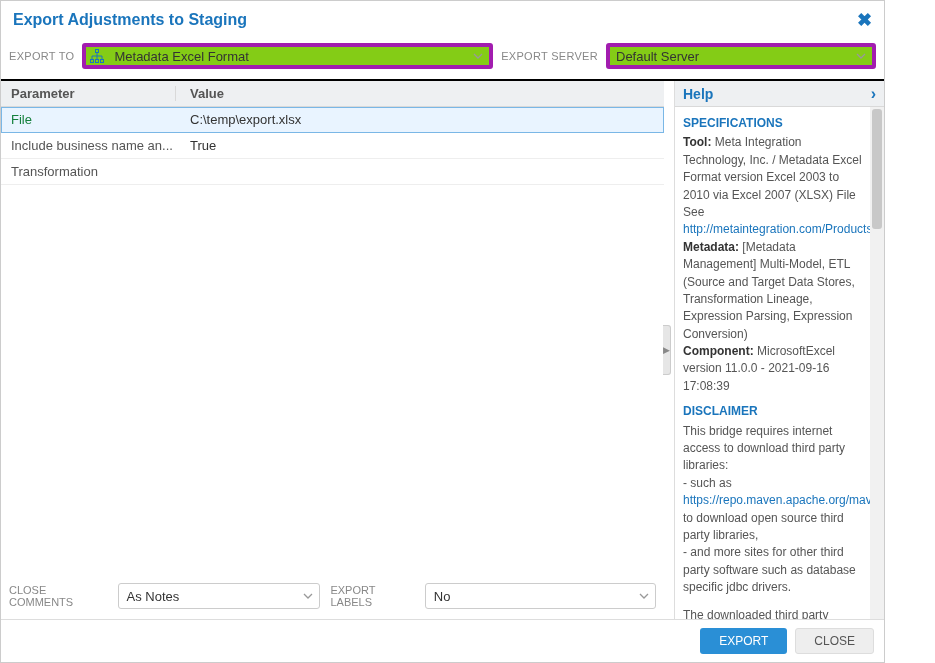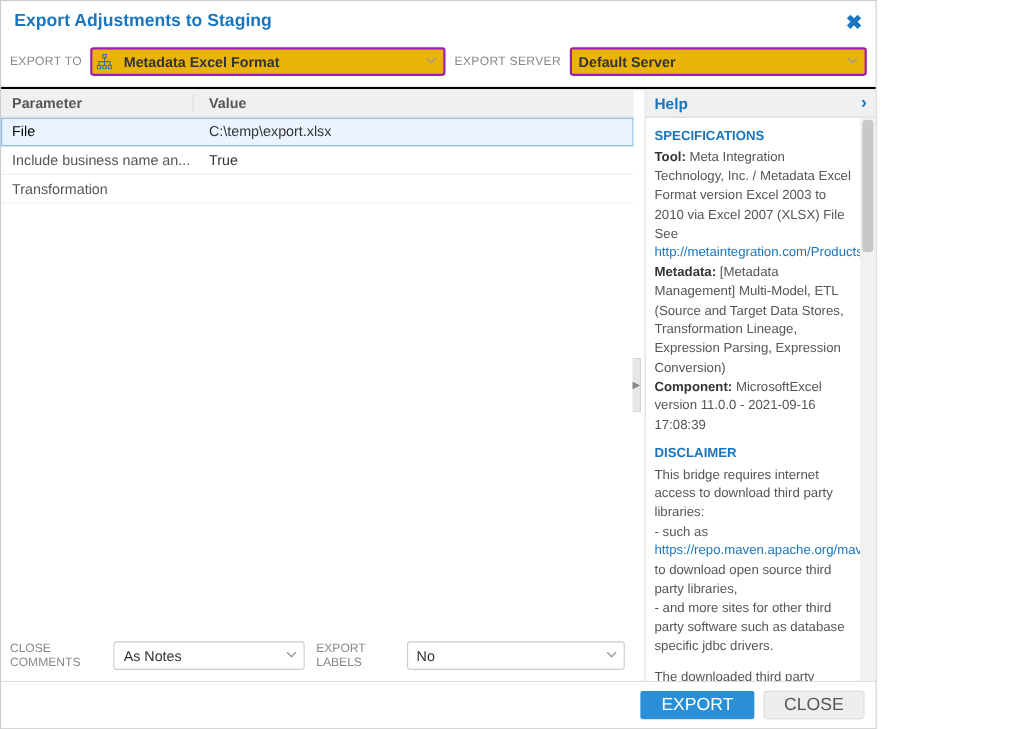--- a/index.html
+++ b/index.html
@@ -1,39 +1,39 @@
 <!DOCTYPE html>
 <html><head>
 <meta charset="utf-8">
 <style>
   * { box-sizing: border-box; margin: 0; padding: 0; }
   html, body { width: 935px; height: 663px; font-family: Arial, Helvetica, sans-serif; font-size: 13px; color: #555; background: #fff; }
-  .dialog { width: 797px; height: 663px; border: 1px solid #ccc; display: flex; flex-direction: column; position: relative; }
+  .dialog { width: 885px; height: 663px; border: 1px solid #ccc; display: flex; flex-direction: column; position: relative; }
   .titlebar { display: flex; align-items: center; justify-content: space-between; padding: 8px 12px 12px 12px; }
   .titlebar .title { color: #1a75bc; font-size: 16px; font-weight: bold; }
   .titlebar .close-x { color: #1a75bc; font-size: 18px; font-weight: bold; cursor: pointer; }
   .toprow { display: flex; align-items: center; gap: 8px; padding: 0 8px 10px 8px; }
   .toprow .lbl { color: #888; font-size: 11px; letter-spacing: 0.3px; }
-  .combo { display: flex; align-items: center; border: 2px solid #a21caf; border-radius: 3px; background: #eab308; height: 26px; font-weight: bold; }
+  .combo { display: flex; align-items: center; border: 4px solid #a21caf; border-radius: 3px; background: #84cc16; height: 26px; }
   .combo .ic { width: 22px; display: flex; align-items: center; justify-content: center; color: #1a75bc; font-size: 12px; }
   .combo .txt { flex: 1; padding: 0 6px; color: #333; font-size: 13px; }
   .combo .caret { width: 22px; text-align: center; color: #999; font-size: 6px; }
   .combo.exportto { flex: 1; }
   .combo.server { width: 270px; }
   .body { flex: 1; display: flex; border-top: 2px solid #000000; border-bottom: 1px solid #ddd; min-height: 0; }
   .left { flex: 1; display: flex; flex-direction: column; min-width: 0; }
   .grid-head { display: flex; background: #eef0f2; border-bottom: 1px solid #d9d9d9; height: 26px; align-items: center; font-weight: bold; color: #555; }
   .col-param { width: 175px; padding-left: 10px; border-right: 1px solid #d9d9d9; }
   .col-value { flex: 1; padding-left: 14px; }
   .grid-body { flex: 1; overflow: auto; }
   .row { display: flex; height: 26px; align-items: center; border-bottom: 1px solid #eee; }
   .row.sel { background: #e9f4ff; outline: 1px solid #7ab7e6; outline-offset: -1px; }
   .row .p { width: 175px; padding-left: 10px; white-space: nowrap; overflow: hidden; text-overflow: ellipsis; }
   .row .v { flex: 1; padding-left: 14px; color: #333; }
-  .row.sel .p { color: #000000; }
+  .row.sel .p { color: #15803d; }
   .row.group .p { color: #555; }
   .bottom-left { display: flex; align-items: center; gap: 10px; padding: 10px 8px; }
   .bottom-left .lbl { color: #888; font-size: 11px; }
   .bl-combo { border: 1px solid #ccc; border-radius: 3px; height: 26px; display: flex; align-items: center; }
   .bl-combo .txt { flex: 1; padding: 0 8px; color: #333; }
   .bl-combo .caret { width: 22px; text-align: center; color: #999; font-size: 6px; }
   .bl-combo.comments { width: 215px; }
   .bl-combo.labels { width: 245px; }
   .splitter { width: 10px; background: transparent; position: relative; display: flex; align-items: center; justify-content: center; }
   .splitter .nub { width: 8px; height: 50px; background: #e6e6e6; border: 1px solid #ccc; border-left: none; display: flex; align-items: center; justify-content: center; color: #888; font-size: 9px; border-radius: 0 3px 3px 0; position: absolute; left: -1px; }
@@ -43,21 +43,21 @@
   .help-head .arrow { color: #1a75bc; font-size: 16px; font-weight: bold; }
   .help-body-wrap { flex: 1; display: flex; min-height: 0; }
   .help-body { flex: 1; overflow: hidden; padding: 8px 6px 8px 8px; font-size: 12px; line-height: 1.45; color: #555; }
   .help-body .sec { color: #1a75bc; font-weight: bold; margin-top: 8px; margin-bottom: 2px; font-size: 12px; }
   .help-body .sec:first-child { margin-top: 0; }
   .help-body b { color: #333; font-weight: bold; }
   .help-body a { color: #1a75bc; text-decoration: none; }
   .help-scroll { width: 14px; background: #f1f1f1; display: flex; flex-direction: column; }
   .help-scroll .thumb { background: #c8c8c8; width: 10px; margin: 2px auto 0 auto; height: 120px; border-radius: 3px; }
   .footer { display: flex; justify-content: flex-end; align-items: center; gap: 8px; padding: 8px 10px; }
-  .btn { height: 26px; padding: 0 18px; border-radius: 3px; border: 1px solid transparent; font-size: 16px; cursor: pointer; display: inline-flex; align-items: center; }
+  .btn { height: 26px; padding: 0 18px; border-radius: 3px; border: 1px solid transparent; font-size: 12px; cursor: pointer; display: inline-flex; align-items: center; }
   .btn.primary { background: #2a8fd6; color: #fff; }
   .btn.secondary { background: #eee; color: #555; border-color: #ddd; }
 </style>
 </head>
 <body>
 
 <div class="dialog">
   <div class="titlebar">
     <div class="title">Export Adjustments to Staging</div>
     <div class="close-x">✖</div>

